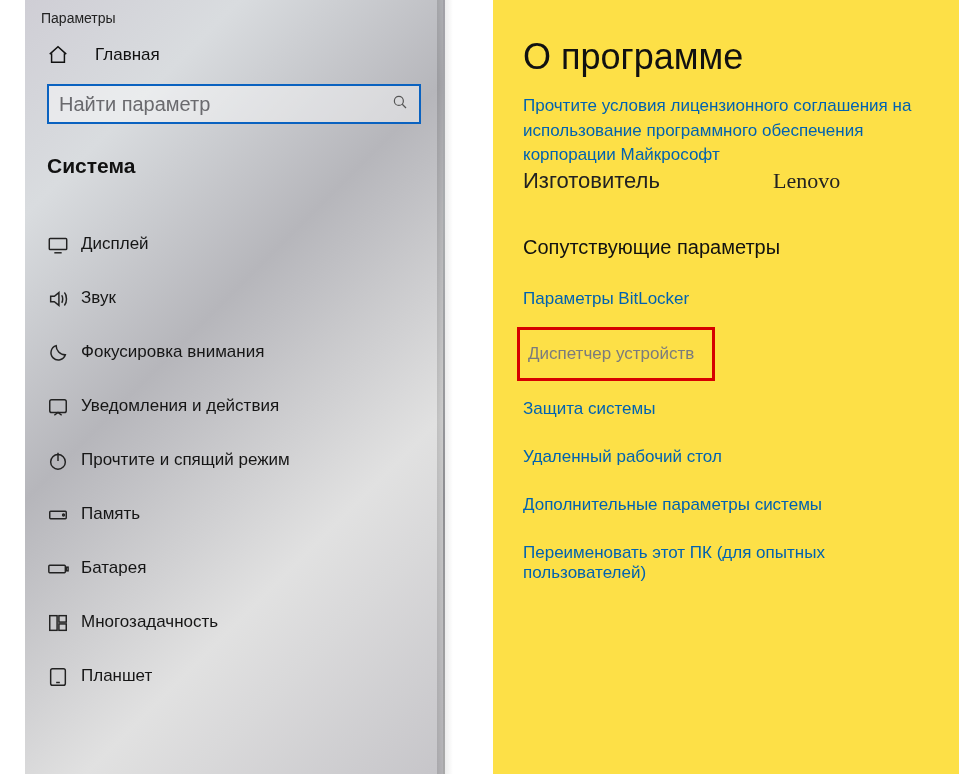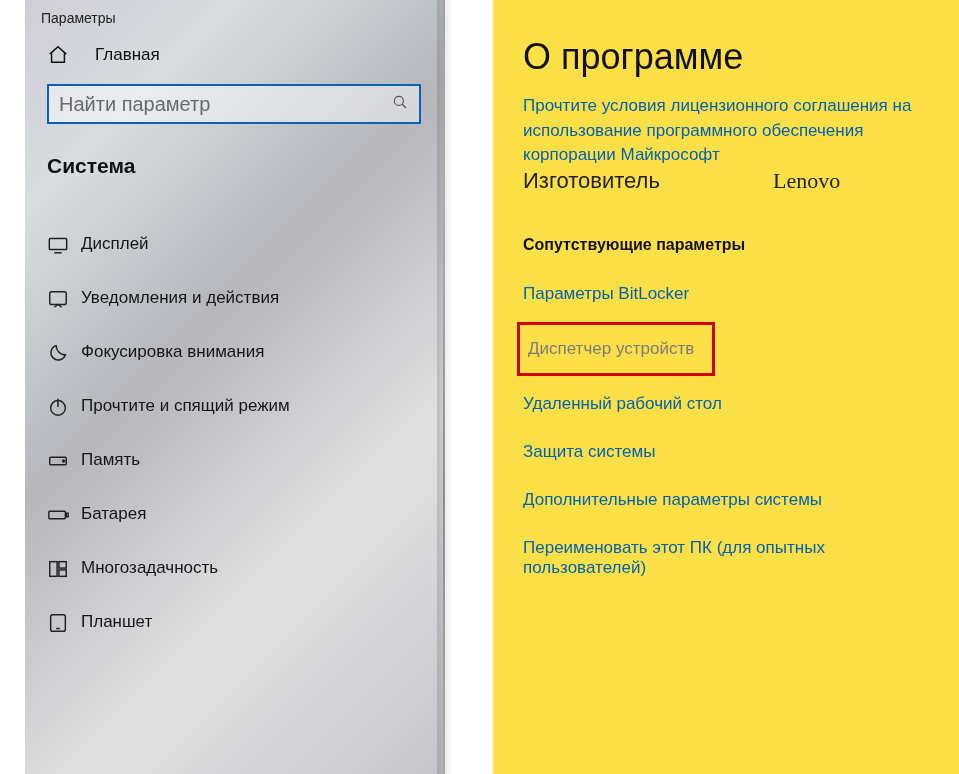--- a/index.html
+++ b/index.html
@@ -124,22 +124,22 @@
   }
   .kv-row {
     display:flex;
     font-size:22px;
     margin-bottom: 12px;
   }
   .kv-row .k { width: 250px; color:#222; }
   .kv-row .v-plain { color:#222;font-family:Liberation Serif, serif; }
   .kv-row .v-link { color:#0062b1; cursor:pointer; }
   .related-h {
-    font-size: 16px;
-    font-weight: 700;
+    font-size: 20px;
+    font-weight: 400;
     margin-top: 42px;
     margin-bottom: 16px;
     color:#111;
   }
   .rel-link {
     display:block;
     color:#0062b1;
     font-size:17px;
     padding: 14px 0;
     cursor:pointer;
@@ -196,33 +196,43 @@
           <svg viewBox="0 0 24 24" fill="none" stroke="currentColor" stroke-width="1.6">
               <rect x="2.5" y="5" width="19" height="12" rx="1"></rect>
               <line x1="8" y1="20.5" x2="16" y2="20.5"></line>
             </svg>
         </span>
         <span>Дисплей</span>
       </li>
       <li class="nav-item">
         <span class="icon-box">
           <svg viewBox="0 0 24 24" fill="none" stroke="currentColor" stroke-width="1.6">
+              <path d="M4 9v6h4l5 4V5L8 9H4z"></path>
+              <path d="M16 8c1.5 1.5 1.5 6.5 0 8"></path>
+              <path d="M19 5c3 3 3 11 0 14"></path>
+            </svg>
+        </span>
+        <span>Звук</span>
+      </li>
+      <li class="nav-item">
+        <span class="icon-box">
+          <svg viewBox="0 0 24 24" fill="none" stroke="currentColor" stroke-width="1.6">
+              <path d="M20 14A8 8 0 1 1 10 4c0 5 4 10 10 10z"></path>
+            </svg>
+        </span>
+        <span>Фокусировка внимания</span>
+      </li>
+      <li class="nav-item">
+        <span class="icon-box">
+          <svg viewBox="0 0 24 24" fill="none" stroke="currentColor" stroke-width="1.6">
               <rect x="3" y="4" width="18" height="14" rx="2"></rect>
               <path d="M8 21l4-3 4 3"></path>
             </svg>
         </span>
         <span>Уведомления и действия</span>
-      </li>
-      <li class="nav-item">
-        <span class="icon-box">
-          <svg viewBox="0 0 24 24" fill="none" stroke="currentColor" stroke-width="1.6">
-              <path d="M20 14A8 8 0 1 1 10 4c0 5 4 10 10 10z"></path>
-            </svg>
-        </span>
-        <span>Фокусировка внимания</span>
       </li>
       <li class="nav-item">
         <span class="icon-box">
           <svg viewBox="0 0 24 24" fill="none" stroke="currentColor" stroke-width="1.6">
               <circle cx="12" cy="13" r="8"></circle>
               <line x1="12" y1="3" x2="12" y2="12"></line>
             </svg>
         </span>
         <span>Прочтите и спящий режим</span>
       </li>
@@ -278,19 +288,19 @@
     </div>
 
     <h2 class="related-h">Сопутствующие параметры</h2>
 
     <a class="rel-link">Параметры BitLocker</a>
 
     <span class="highlight-box">
       <span class="rel-muted">Диспетчер устройств</span>
     </span>
 
+    <a class="rel-link">Защита системы</a>
     <a class="rel-link">Удаленный рабочий стол</a>
-    <a class="rel-link">Защита системы</a>
     <a class="rel-link">Дополнительные параметры системы</a>
     <a class="rel-link">Переименовать этот ПК (для опытных пользователей)</a>
   </main>
 
 </div>
 
 </body></html>

